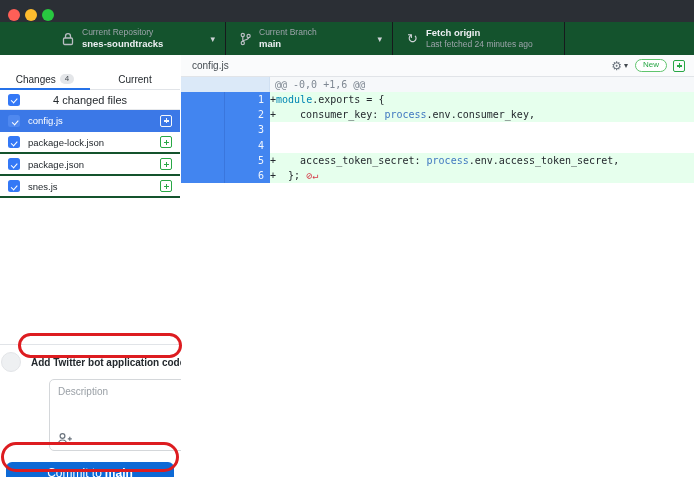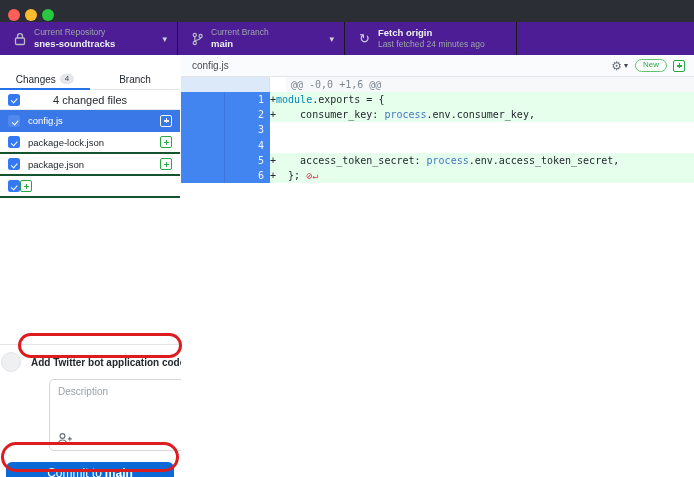--- a/index.html
+++ b/index.html
@@ -7,21 +7,21 @@
   .app { position:relative; width:694px; height:477px; background:#fff; }
 
   
   .titlebar { position:absolute; left:0; top:0; width:694px; height:22px; background:#2b2f35; }
   .tl { position:absolute; top:9px; width:12px; height:12px; border-radius:50%; }
   .tl.red { left:8px;  background:#ff5f57; }
   .tl.yellow { left:25px; background:#febc2e; }
   .tl.green { left:42px; background:#28c840; }
 
   
-  .toolbar { position:absolute; left:0; top:22px; width:694px; height:33px; background:#4c1d95; display:flex; }
+  .toolbar { position:absolute; left:0; top:22px; width:694px; height:33px; background:#14532d; display:flex;padding-left:48px; }
   .tb-sec { position:relative; height:33px; display:flex; align-items:center; border-right:1px solid #17191d; }
   .tb-sec.repo { width:178px; }
   .tb-sec.branch { width:167px; }
   .tb-sec.fetch { width:172px; }
   .tb-sec.filler { flex:1; border-right:none; }
   .tb-icon { color:#b8bdc2; margin-left:14px; margin-right:8px; display:flex; align-items:center; }
   .tb-texts { display:flex; flex-direction:column; line-height:1.25; }
   .tb-label { font-size:8.5px; color:#9da4ab; }
   .tb-value { font-size:9.5px; font-weight:bold; color:#eceff2; }
   .tb-caret { position:absolute; right:10px; color:#cfd3d8; font-size:9px; top:12px; }
@@ -73,21 +73,21 @@
   
   .main { position:absolute; left:181px; top:55px; width:513px; height:422px; background:#fff; }
   .diff-header { position:absolute; left:0; top:0; width:513px; height:22px; background:#fafbfc; border-bottom:1px solid #e1e4e8; display:flex; align-items:center; }
   .diff-title { font-size:10px; color:#454c52; margin-left:11px; flex:1; }
   .gear { font-size:12px; color:#6a737d; line-height:1; }
   .gear-caret { font-size:8px; color:#43494f; margin:0 7px 0 2px; }
   .new-badge { font-size:8px; color:#28a745; border:1px solid #5fc46d; border-radius:9px; padding:1.5px 7px; margin-right:6px; line-height:1.1; background:#fff; }
   .diff-header .plus-ic { margin-right:9px; }
 
   .diff-body { position:absolute; left:0; top:22px; width:513px; font-family:"DejaVu Sans Mono", monospace; font-size:10px; }
-  .hunk { display:flex; height:15px;gap:16px; }
+  .hunk { display:flex; height:15px; }
   .hunk .hg { width:89px; background:#dbe9f8; border-right:1px solid #d0e0f2; }
   .hunk .htxt { flex:1; background:#f6f8fa; color:#7f8893; line-height:15px; padding-left:5px; white-space:pre; }
   .dl { display:flex; height:15.2px; }
   .gcol { width:44px; background:#4285f0; flex:0 0 auto; }
   .gcol.old { border-right:1px solid #3a76dd; }
   .gcol.new { width:45px; text-align:right; color:rgba(255,255,255,.92); line-height:15.2px; padding-right:6px; }
   .codearea { flex:1; background:#e6ffed; color:#24292e; line-height:15.2px; white-space:pre; overflow:hidden; }
   .kw-teal { color:#0086b3; }
   .kw-blue { color:#4078c0; }
   .noeol { color:#d73a49; }
@@ -144,21 +144,21 @@
     <div class="tb-sec filler"></div>
   </div>
 
   <div class="sidebar">
     <div class="tabs">
       <div class="tab active">
         <span>Changes</span>
         <span class="tab-badge">4</span>
       </div>
       <div class="tab">
-        <span>Branch</span>
+        <span>Current</span>
       </div>
     </div>
 
     <div class="summary-row">
       <span class="checkbox"></span>
       <span class="lbl">4 changed files</span>
     </div>
 
     <div class="filelist">
       <div class="frow selected">
@@ -171,20 +171,21 @@
         <span class="fname">package-lock.json</span>
         <span class="plus-ic"></span>
       </div>
       <div class="frow">
         <span class="checkbox"></span>
         <span class="fname">package.json</span>
         <span class="plus-ic"></span>
       </div>
       <div class="frow">
         <span class="checkbox"></span>
+        <span class="fname">snes.js</span>
         <span class="plus-ic"></span>
       </div>
     </div>
 
     <div class="commit-panel">
       <div class="avatar"></div>
       <div class="summary-input">
         <span class="txt">Add Twitter bot application code</span>
       </div>
       <div class="desc-box">

